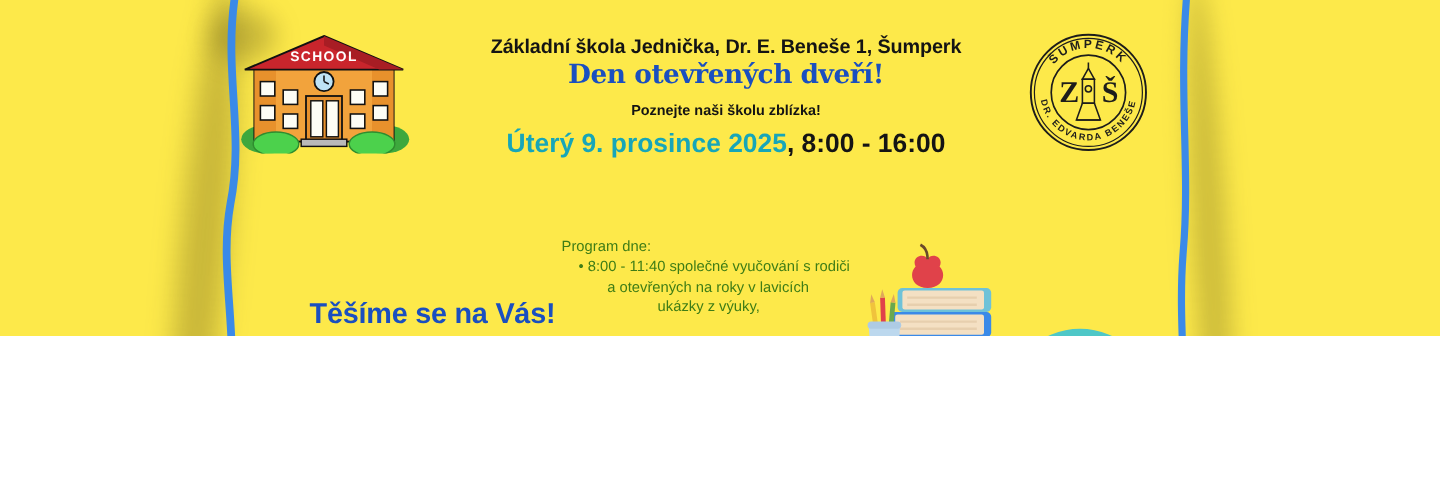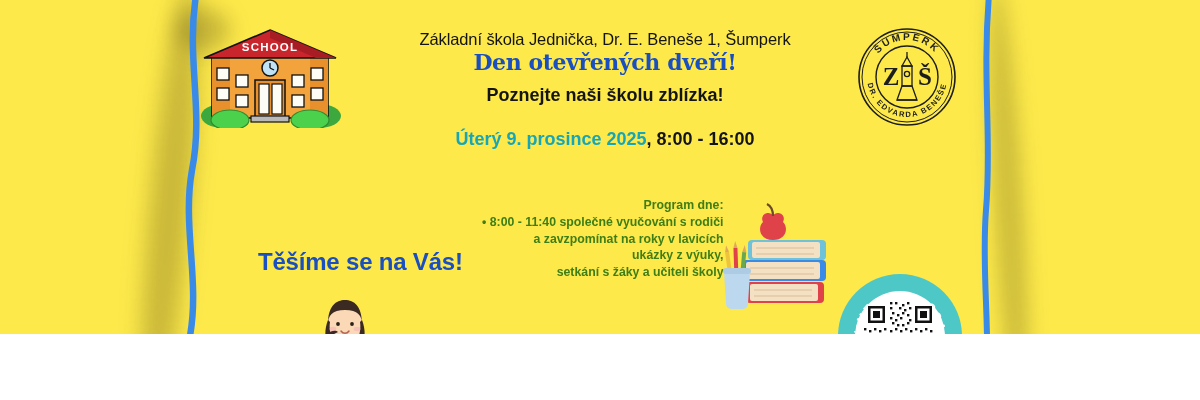--- a/index.html
+++ b/index.html
@@ -4,21 +4,21 @@
 <title>Den otevřených dveří</title>
 <style>
   * { box-sizing: border-box; margin: 0; padding: 0; }
   html, body {
     width: 1200px; height: 400px;
     overflow: hidden;
     font-family: "Liberation Sans", sans-serif;
   }
   #poster {
     position: relative;
-    width: 1200px; height: 334px;
+    width: 1200px; height: 280px;
     background: #fde94a;
     overflow: hidden;
   }
 
   
   .bg-layer { position: absolute; inset: 0; pointer-events: none; }
   .shadow-stroke-left {
     position: absolute;
     left: 150px; top: -20px;
     width: 40px; height: 450px;
@@ -62,57 +62,57 @@
 
   
   .text-col {
     position: absolute;
     left: 340px; top: 30px;
     width: 530px;
     text-align: center;
   }
   .school-name {
     font-size: 16.5px;
-    font-weight: normal;
+    font-weight: bold;
     color: #141414;
     letter-spacing: -0.1px;
     white-space: nowrap;
   }
   .main-title {
     font-family: "DejaVu Serif", "Liberation Serif", serif;
     font-size: 22px;
     font-weight: bold;
     color: #1a4fc0;
     letter-spacing: -0.4px;
     white-space: nowrap;
   }
   .subtitle {
     margin-top: 10px;
-    font-size: 18px;
+    font-size: 12px;
     font-weight: bold;
     color: #141414;
   }
   .date-line {
-    margin-top: 23px;
-    font-size: 18px;
+    margin-top: 8px;
+    font-size: 22px;
     font-weight: bold;
     white-space: nowrap;
   }
   .date-part  { color: #17a6b8; }
   .time-part  { color: #141414; }
 
   
   .program {
     position: absolute;
     left: 468px; top: 197px;
     color: #3f7d16;
     font-size: 12.3px;
-    font-weight: bold;
+    font-weight: normal;
     line-height: 16.4px;
-    text-align: right;
+    text-align: left;
     white-space: nowrap;
   }
   .program .head { margin-bottom: 1px; }
   .program .bullet      { padding-left: 14px; }
   .program .bullet:before { content: "• "; }
   .program .ind1 { padding-left: 28px; }
   .program .ind2 { padding-left: 38px; }
   .program .ind3 { padding-left: 80px; }
 
   
@@ -220,23 +220,22 @@
     <div class="main-title">Den otevřených dveří!</div>
     <div class="subtitle">Poznejte naši školu zblízka!</div>
     <div class="date-line">
       <span class="date-part">Úterý 9. prosince 2025</span><span class="time-part">, 8:00 - 16:00</span>
     </div>
   </div>
 
   <div class="program">
     <div class="head">Program dne:</div>
     <div class="bullet">8:00 - 11:40 společné vyučování s rodiči</div>
-    <div class="ind2">a zavzpomínat na roky v lavicích</div>
+    <div class="ind2">a otevřených na roky v lavicích</div>
     <div class="ind3">ukázky z výuky,</div>
-    <div class="ind3">setkání s žáky a učiteli školy</div>
   </div>
 
   <div class="welcome">Těšíme se na Vás!</div>
 
   <svg class="books" width="116" height="120" viewBox="0 0 116 120">
 
     <path d="M47 30 C43 22, 54 18, 57 24 C60 18, 71 22, 67 30 C73 36, 70 48, 57 48 C44 48, 41 36, 47 30 Z" fill="#e0424a"></path>
     <path d="M57 24 C57 18, 55 14, 51 12" stroke="#6b4a2a" stroke-width="2.2" fill="none"></path>
 
     <rect x="30" y="90" width="78" height="21" rx="4" fill="#e0424a"></rect>

